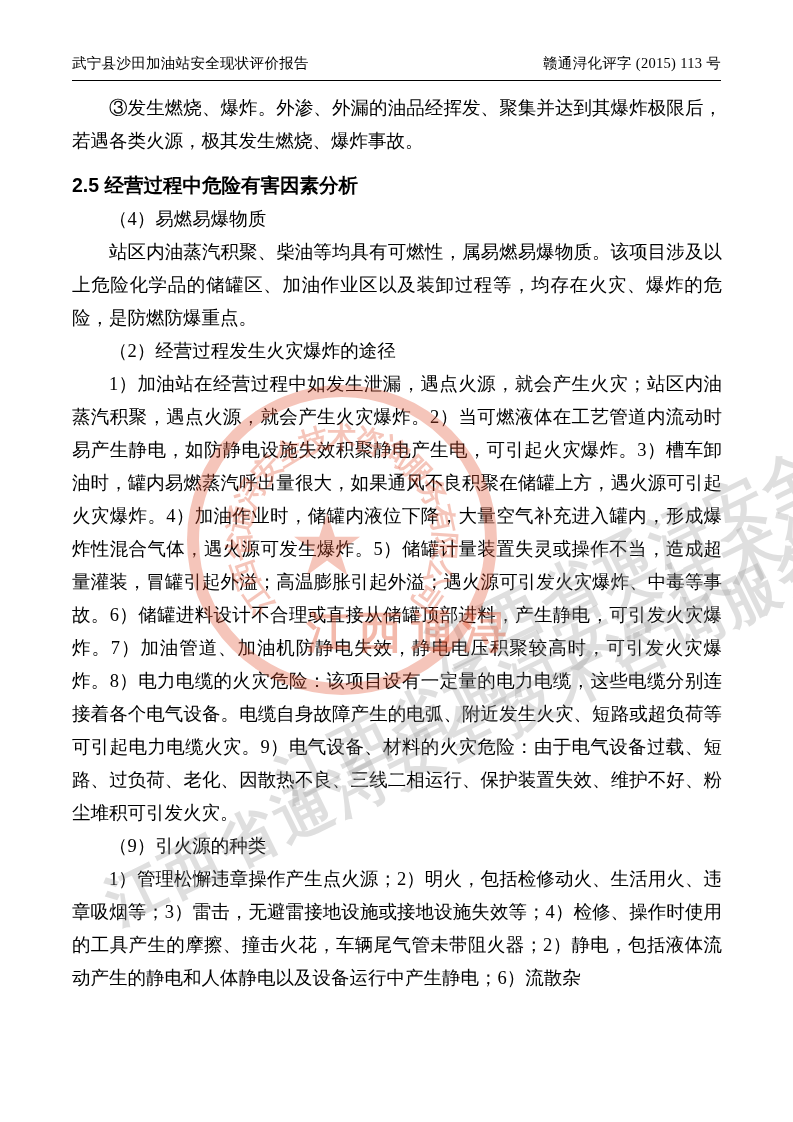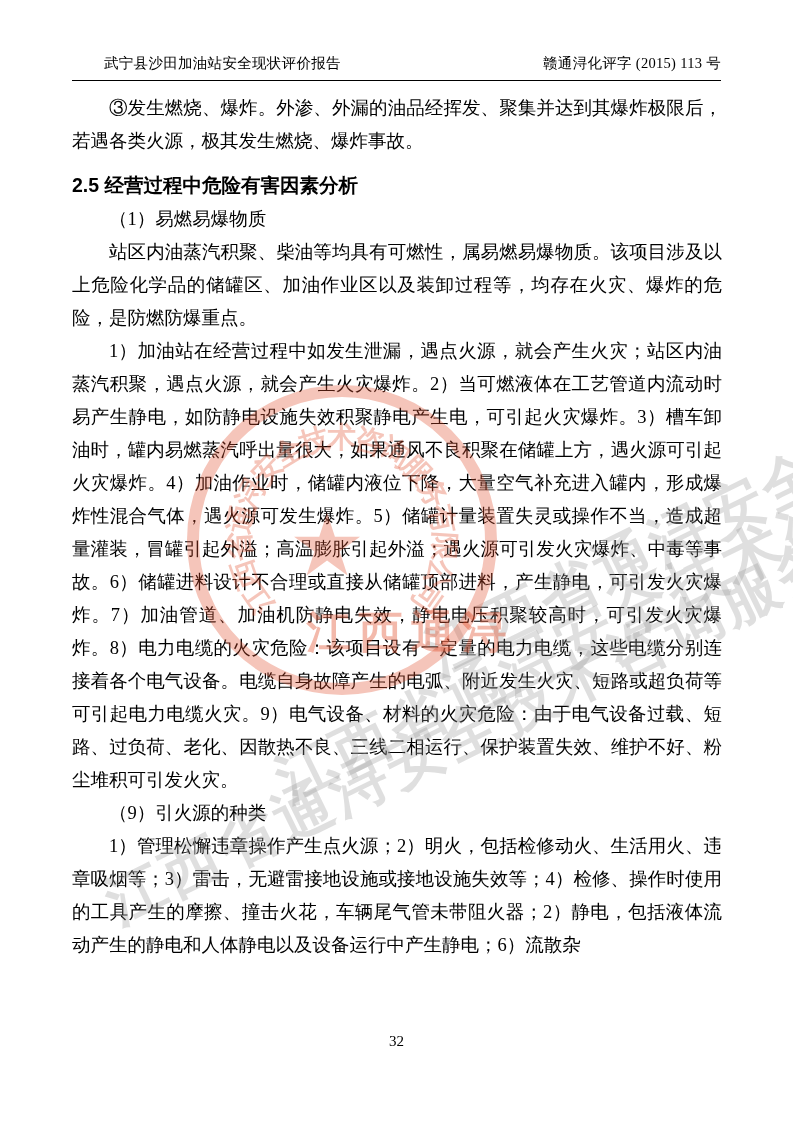--- a/index.html
+++ b/index.html
@@ -22,21 +22,21 @@
     position: absolute;
     top: 54px;
     left: 72px;
     right: 72px;
     display: flex;
     justify-content: space-between;
     align-items: baseline;
     font-size: 14.5px;
     letter-spacing: 0.3px;
   }
-  .header-left { white-space: nowrap; margin-left: 32px; }
+  .header-left { white-space: nowrap; }
   .header-right { white-space: nowrap; }
   .header-rule {
     position: absolute;
     top: 80px;
     left: 72px;
     right: 72px;
     border-bottom: 1px solid #000;
   }
   
   .content {
@@ -169,22 +169,23 @@
 
   <div class="header">
     <div class="header-left">武宁县沙田加油站安全现状评价报告</div>
     <div class="header-right">赣通浔化评字 (2015) 113 号</div>
   </div>
   <div class="header-rule"></div>
 
   <div class="content">
     <p class="indent">③发生燃烧、爆炸。外渗、外漏的油品经挥发、聚集并达到其爆炸极限后，若遇各类火源，极其发生燃烧、爆炸事故。</p>
     <h2 class="sec">2.5 经营过程中危险有害因素分析</h2>
-    <p class="indent">（1）易燃易爆物质</p>
+    <p class="indent">（4）易燃易爆物质</p>
     <p class="indent">站区内油蒸汽积聚、柴油等均具有可燃性，属易燃易爆物质。该项目涉及以上危险化学品的储罐区、加油作业区以及装卸过程等，均存在火灾、爆炸的危险，是防燃防爆重点。</p>
+    <p class="indent">（2）经营过程发生火灾爆炸的途径</p>
     <p class="indent">1）加油站在经营过程中如发生泄漏，遇点火源，就会产生火灾；站区内油蒸汽积聚，遇点火源，就会产生火灾爆炸。2）当可燃液体在工艺管道内流动时易产生静电，如防静电设施失效积聚静电产生电，可引起火灾爆炸。3）槽车卸油时，罐内易燃蒸汽呼出量很大，如果通风不良积聚在储罐上方，遇火源可引起火灾爆炸。4）加油作业时，储罐内液位下降，大量空气补充进入罐内，形成爆炸性混合气体，遇火源可发生爆炸。5）储罐计量装置失灵或操作不当，造成超量灌装，冒罐引起外溢；高温膨胀引起外溢；遇火源可引发火灾爆炸、中毒等事故。6）储罐进料设计不合理或直接从储罐顶部进料，产生静电，可引发火灾爆炸。7）加油管道、加油机防静电失效，静电电压积聚较高时，可引发火灾爆炸。8）电力电缆的火灾危险：该项目设有一定量的电力电缆，这些电缆分别连接着各个电气设备。电缆自身故障产生的电弧、附近发生火灾、短路或超负荷等可引起电力电缆火灾。9）电气设备、材料的火灾危险：由于电气设备过载、短路、过负荷、老化、因散热不良、三线二相运行、保护装置失效、维护不好、粉尘堆积可引发火灾。</p>
     <p class="indent">（9）引火源的种类</p>
     <p class="indent">1）管理松懈违章操作产生点火源；2）明火，包括检修动火、生活用火、违章吸烟等；3）雷击，无避雷接地设施或接地设施失效等；4）检修、操作时使用的工具产生的摩擦、撞击火花，车辆尾气管未带阻火器；2）静电，包括液体流动产生的静电和人体静电以及设备运行中产生静电；6）流散杂</p>
   </div>
 
   <div class="watermark">
     <div class="wm-inner">
       <div class="wm-diag">
         <span class="wm-d1">江西省通浔安全技术咨询服务有限公司</span>
         <span class="wm-d2">江西省通浔安全技术咨询服务有限公司</span>
@@ -208,14 +209,13 @@
           <span style="transform: rotate(62.5deg) translate(-0.5em, -122px);">务</span>
           <span style="transform: rotate(78.125deg) translate(-0.5em, -122px);">有</span>
           <span style="transform: rotate(93.75deg) translate(-0.5em, -122px);">限</span>
           <span style="transform: rotate(109.375deg) translate(-0.5em, -122px);">公</span>
           <span style="transform: rotate(125deg) translate(-0.5em, -122px);">司</span>
         </div>
       <div class="wm-bottom">江西通浔</div>
     </div>
   </div>
 
-  <div class="footer">32</div>
 </div>
 
 </body></html>

